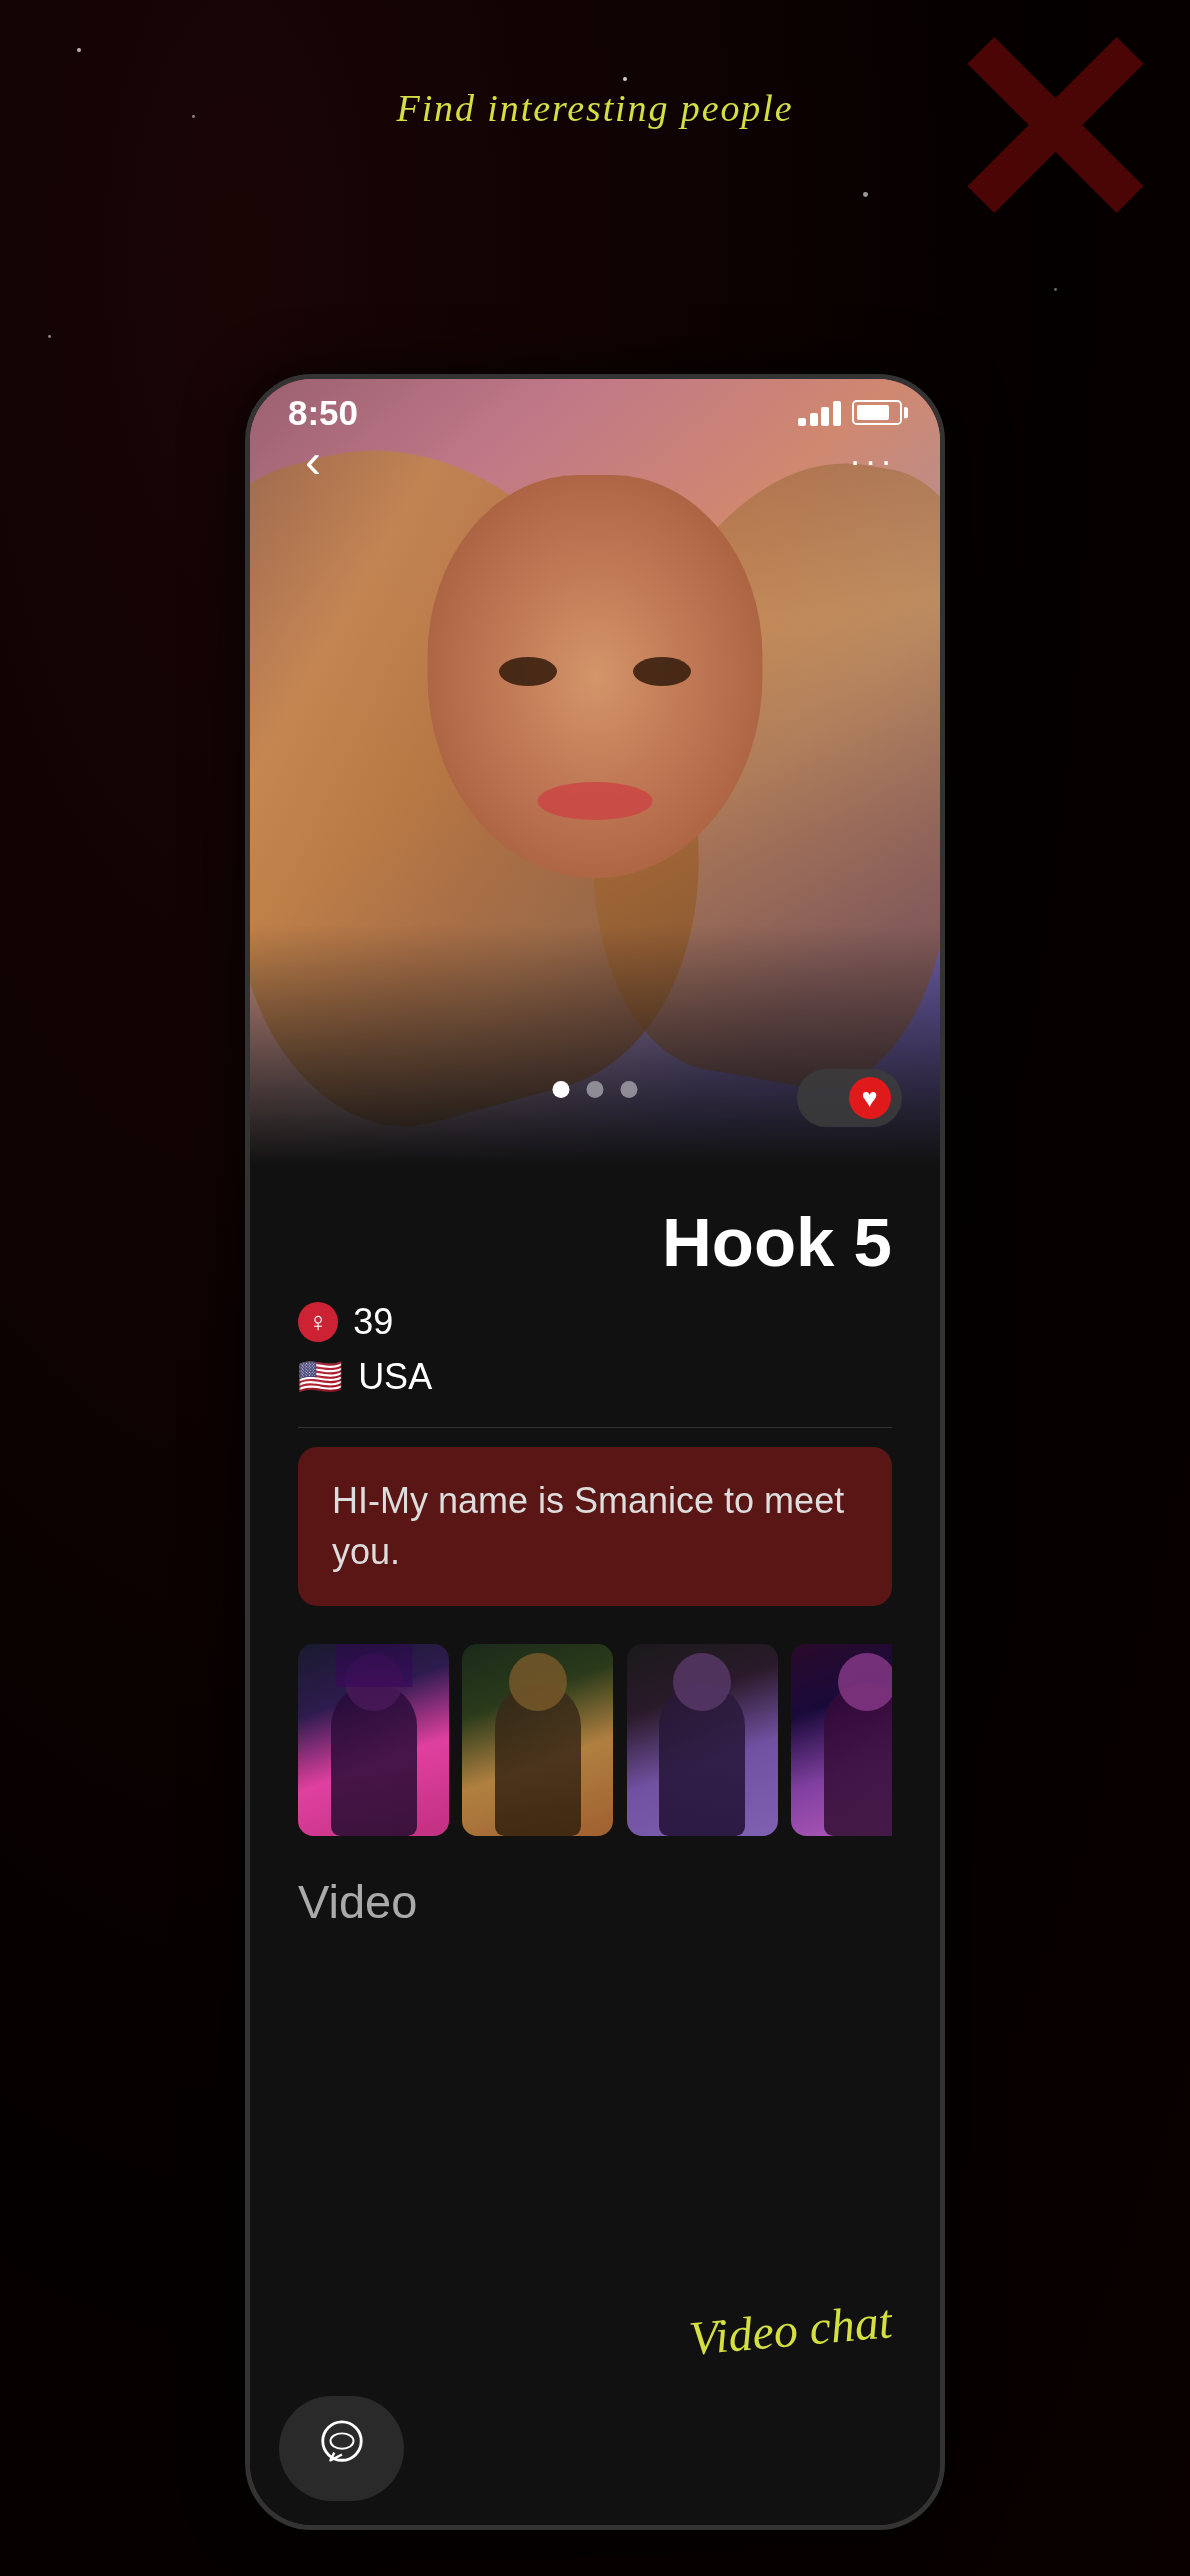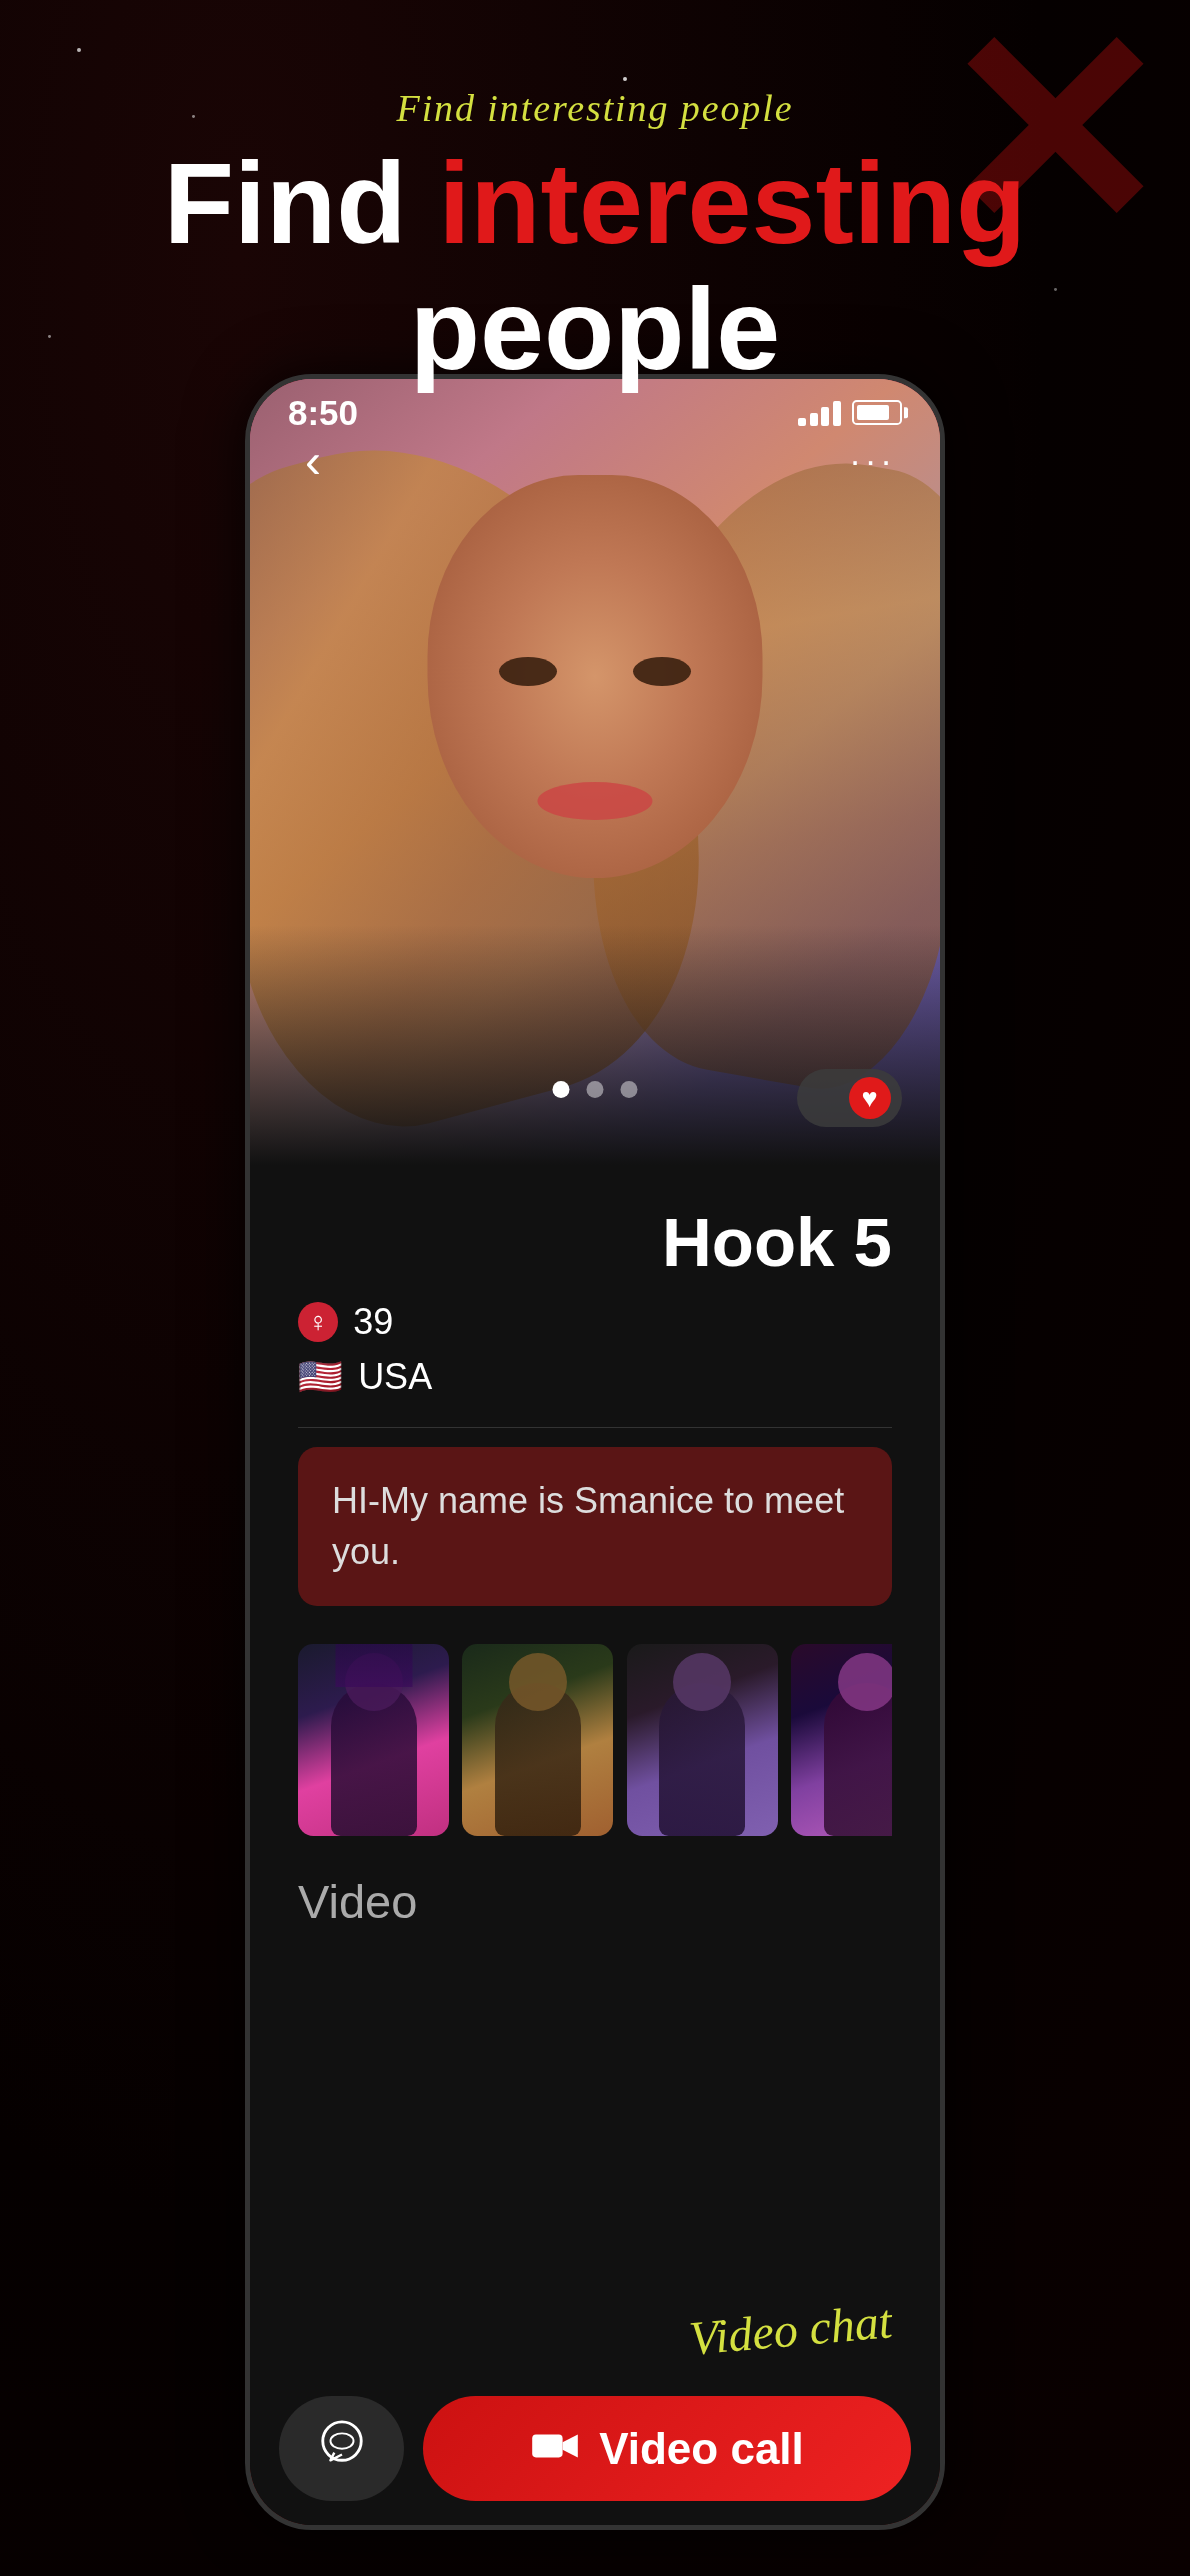--- a/index.html
+++ b/index.html
@@ -540,26 +540,20 @@
 
 <div class="star" style="width:3.8px;height:3.8px;top:48px;left:77px;opacity:0.7;"></div>
 <div class="star" style="width:2.9px;height:2.9px;top:115px;left:192px;opacity:0.5;"></div>
 <div class="star" style="width:4.8px;height:4.8px;top:192px;left:863px;opacity:0.6;"></div>
 <div class="star" style="width:2.9px;height:2.9px;top:288px;left:1054px;opacity:0.4;"></div>
 <div class="star" style="width:3.8px;height:3.8px;top:77px;left:623px;opacity:0.8;"></div>
 <div class="star" style="width:2.9px;height:2.9px;top:335px;left:48px;opacity:0.5;"></div>
 
 <div class="headline-area">
   <span class="headline-cursive">Find interesting people</span>
-  <span class="headline-main">
-    <span>Find</span>
-    <span class="red-word">interesting</span>
-    <br>
-    <span>people</span>
-  </span>
 </div>
 
 <div class="phone-mockup">
 
   <div class="status-bar">
     <span class="status-time">8:50</span>
     <div class="status-icons">
       <div class="signal-bars">
         <div class="signal-bar" style="height:7.7px;"></div>
         <div class="signal-bar" style="height:13.4px;"></div>
@@ -674,25 +668,16 @@
     <div class="chat-btn">
       <span class="chat-btn-icon">
         
         <svg width="50" height="50" viewBox="0 0 52 52" fill="none" xmlns="http://www.w3.org/2000/svg">
           <circle cx="26" cy="24" r="20" stroke="white" stroke-width="3" fill="none"></circle>
           <ellipse cx="26" cy="24" rx="12" ry="8" fill="none" stroke="white" stroke-width="2"></ellipse>
           <path d="M18 36 L14 44 L26 38" fill="none" stroke="white" stroke-width="2.5" stroke-linejoin="round"></path>
         </svg>
       </span>
     </div>
-    <div class="video-call-btn">
-      <span class="video-call-icon">
-        <svg width="50" height="38" viewBox="0 0 52 40" fill="white" xmlns="http://www.w3.org/2000/svg">
-          <rect x="2" y="8" width="32" height="24" rx="4" fill="white"></rect>
-          <path d="M34 16 L50 8 L50 32 L34 24 Z" fill="white"></path>
-        </svg>
-      </span>
-      <span class="video-call-label">Video call</span>
-    </div>
   </div>
 
 </div>
 
 
 </body></html>

